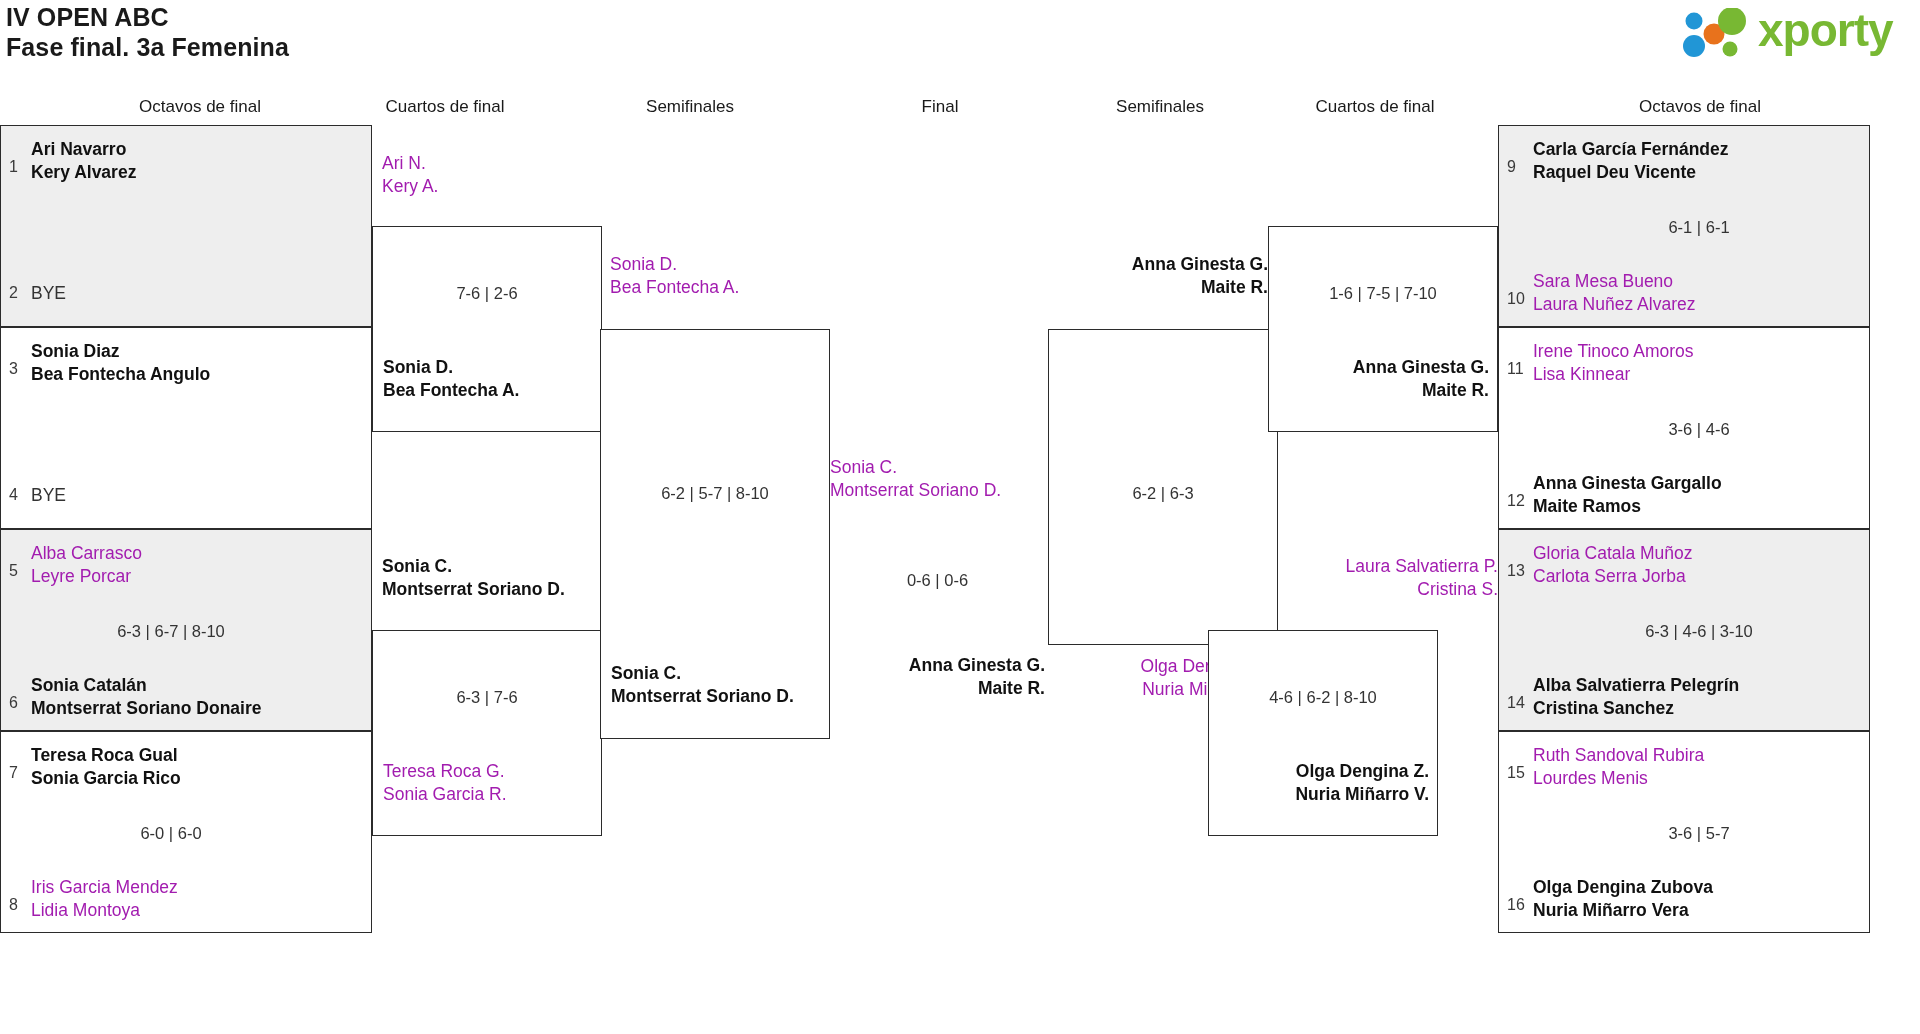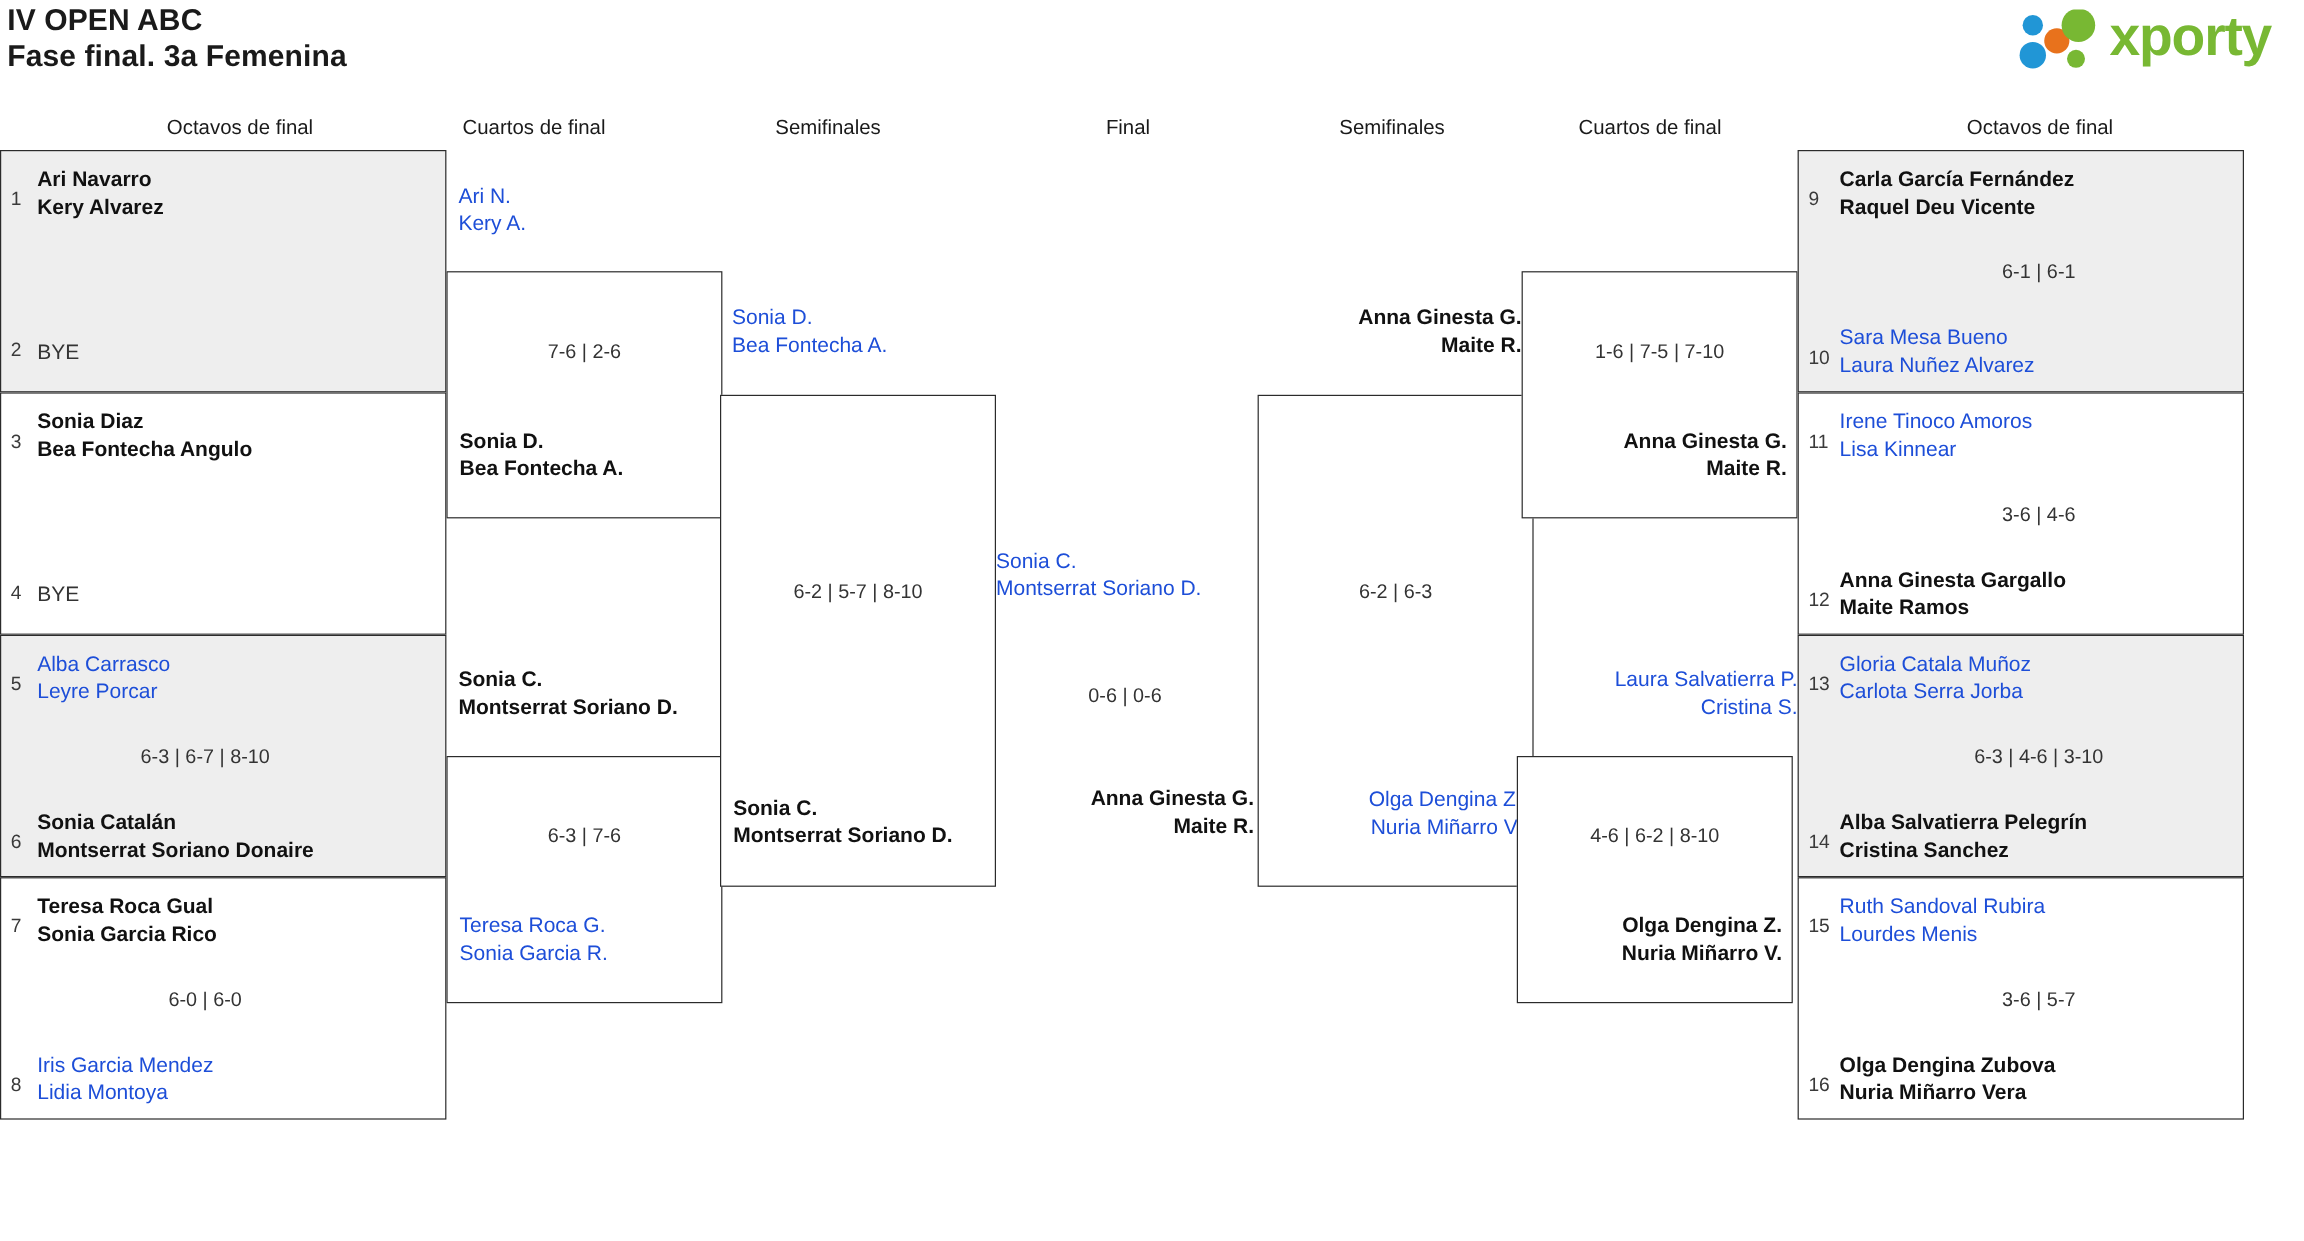--- a/index.html
+++ b/index.html
@@ -36,21 +36,21 @@
 
   .slot { position: absolute; left: 0; width: 100%; padding: 0 10px 0 30px; }
   .slot.right-al { padding: 0 30px 0 10px; text-align: right; }
   .seed {
     position: absolute; font-size: 16px; color: #3a3a3a; font-weight: 400;
     line-height: 18px;
   }
   .seed.l { left: 8px; }
   .pname { font-size: 17.5px; line-height: 23px; white-space: nowrap; }
   .pname.win { font-weight: 700; color: #111111; }
-  .pname.lose { font-weight: 400; color: #1d4ed8; }
+  .pname.lose { font-weight: 400; color: #a21caf; }
   .bye { font-size: 17.5px; line-height: 23px; font-weight: 400; color: #333333; }
 
   .score {
     position: absolute; font-size: 16.5px; font-weight: 400; color: #333333;
     text-align: center; line-height: 20px; white-space: nowrap;
   }
 
   
   .freename { position: absolute; }
   .freename.right-al { text-align: right; }
@@ -175,21 +175,21 @@
   <div class="freename" style="left:830px; top:456px;">
     <div class="pname lose">Sonia C.</div>
     <div class="pname lose">Montserrat Soriano D.</div>
   </div>
   <div class="score" style="left:830px; top:570px; width:215px;">0-6 | 0-6</div>
   <div class="freename right-al" style="left:830px; top:654px; width:215px;">
     <div class="pname win">Anna Ginesta G.</div>
     <div class="pname win">Maite R.</div>
   </div>
 
-  <div class="mbox plain" style="left:1048px; top:329px; width:230px; height:410px;">
+  <div class="mbox plain" style="left:1048px; top:329px; width:230px; height:316px;">
     <div class="score" style="left:0; top:153px; width:228px;">6-2 | 6-3</div>
   </div>
   <div class="freename right-al" style="left:1058px; top:253px; width:210px;">
     <div class="pname win">Anna Ginesta G.</div>
     <div class="pname win">Maite R.</div>
   </div>
   <div class="freename right-al" style="left:1058px; top:655px; width:210px;">
     <div class="pname lose">Olga Dengina Z.</div>
     <div class="pname lose">Nuria Miñarro V.</div>
   </div>
@@ -199,21 +199,21 @@
     <div class="slot right-al" style="left:0px; top:129px; width:220px; padding:0;">
       <div class="pname win">Anna Ginesta G.</div>
       <div class="pname win">Maite R.</div>
     </div>
   </div>
 
   <div class="freename right-al" style="left:1278px; top:555px; width:220px;">
     <div class="pname lose">Laura Salvatierra P.</div>
     <div class="pname lose">Cristina S.</div>
   </div>
-  <div class="mbox plain" style="left:1264px; top:630px; width:230px; height:206px;">
+  <div class="mbox plain" style="left:1208px; top:630px; width:230px; height:206px;">
     <div class="score" style="left:0; top:56px; width:228px;">4-6 | 6-2 | 8-10</div>
     <div class="slot right-al" style="left:0px; top:129px; width:220px; padding:0;">
       <div class="pname win">Olga Dengina Z.</div>
       <div class="pname win">Nuria Miñarro V.</div>
     </div>
   </div>
 
   <div class="mbox shaded" style="left:1498px; top:125px; width:372px; height:202px;">
     <div class="slot" style="top:12px; padding:0 10px 0 34px;">
       <span class="seed l" style="top:20px;">9</span>

